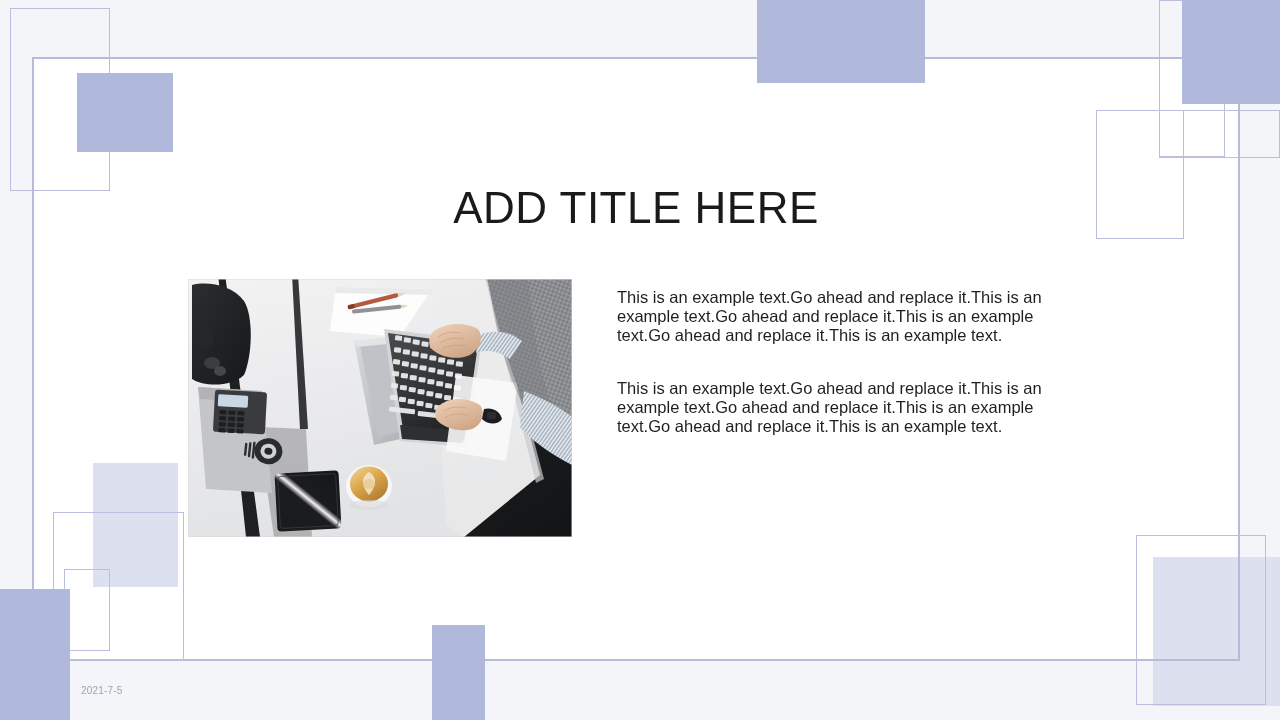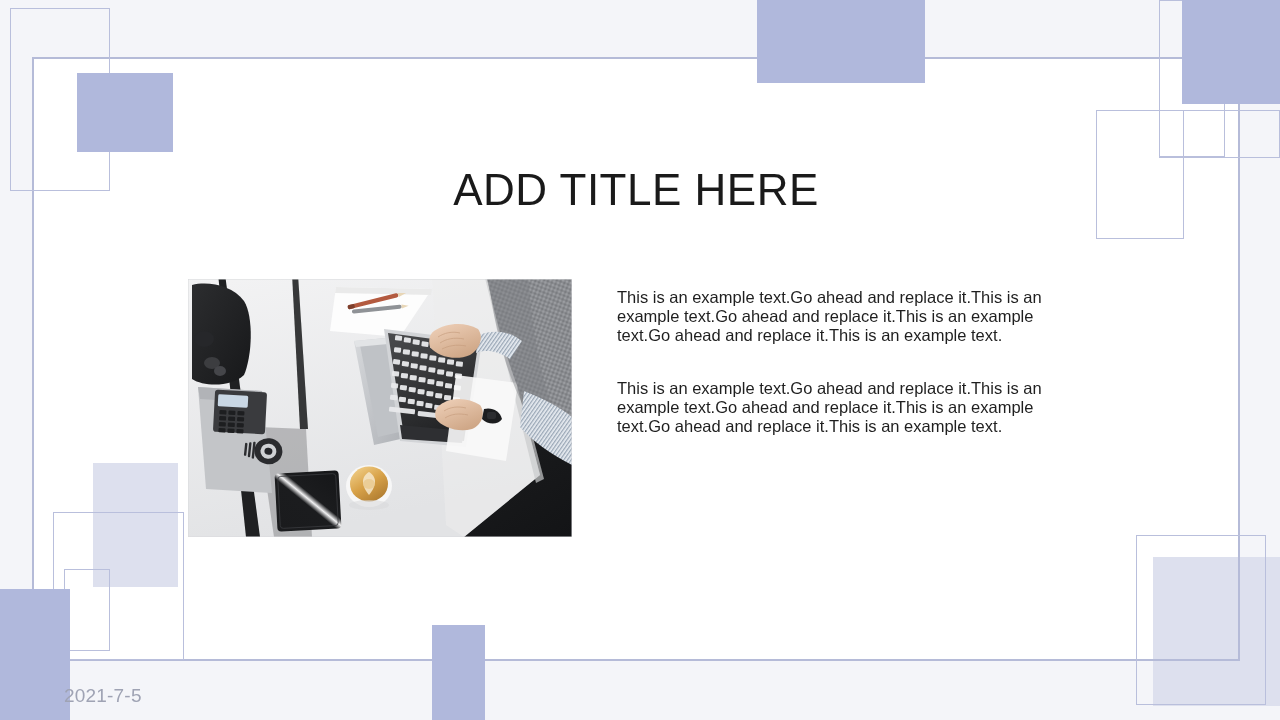--- a/index.html
+++ b/index.html
@@ -55,21 +55,21 @@
   .sq-bl      { left:0px;    top:589px; width:70px;  height:131px; }
 
   
   .tint-rect { position:absolute; background:#dde0ee; }
   .tint-bl   { left:93px;   top:463px; width:85px;  height:124px; }
   .tint-br   { left:1153px; top:557px; width:127px; height:149px; }
 
   
   .slide-title {
     position:absolute;
-    left:32px; top:166px;
+    left:32px; top:184px;
     width:1208px;
     text-align:center;
     font-size:44px;
     font-weight:400;
     letter-spacing:0.5px;
     color:#1a1a1a;
     line-height:1.1;
     white-space:nowrap;
   }
 
@@ -92,22 +92,22 @@
   .body-copy p {
     font-size:16.5px;
     line-height:19px;
     color:#1f1f1f;
   }
   .body-copy p + p { margin-top:34px; }
 
   
   .footer-date {
     position:absolute;
-    left:64px; top:685px;
-    font-size:19px;
+    left:81px; top:685px;
+    font-size:10px;
     color:#9fa3b4;
     letter-spacing:0.2px;
     white-space:nowrap;
   }
 </style>
 </head>
 <body>
 
 <div id="slide">
 

